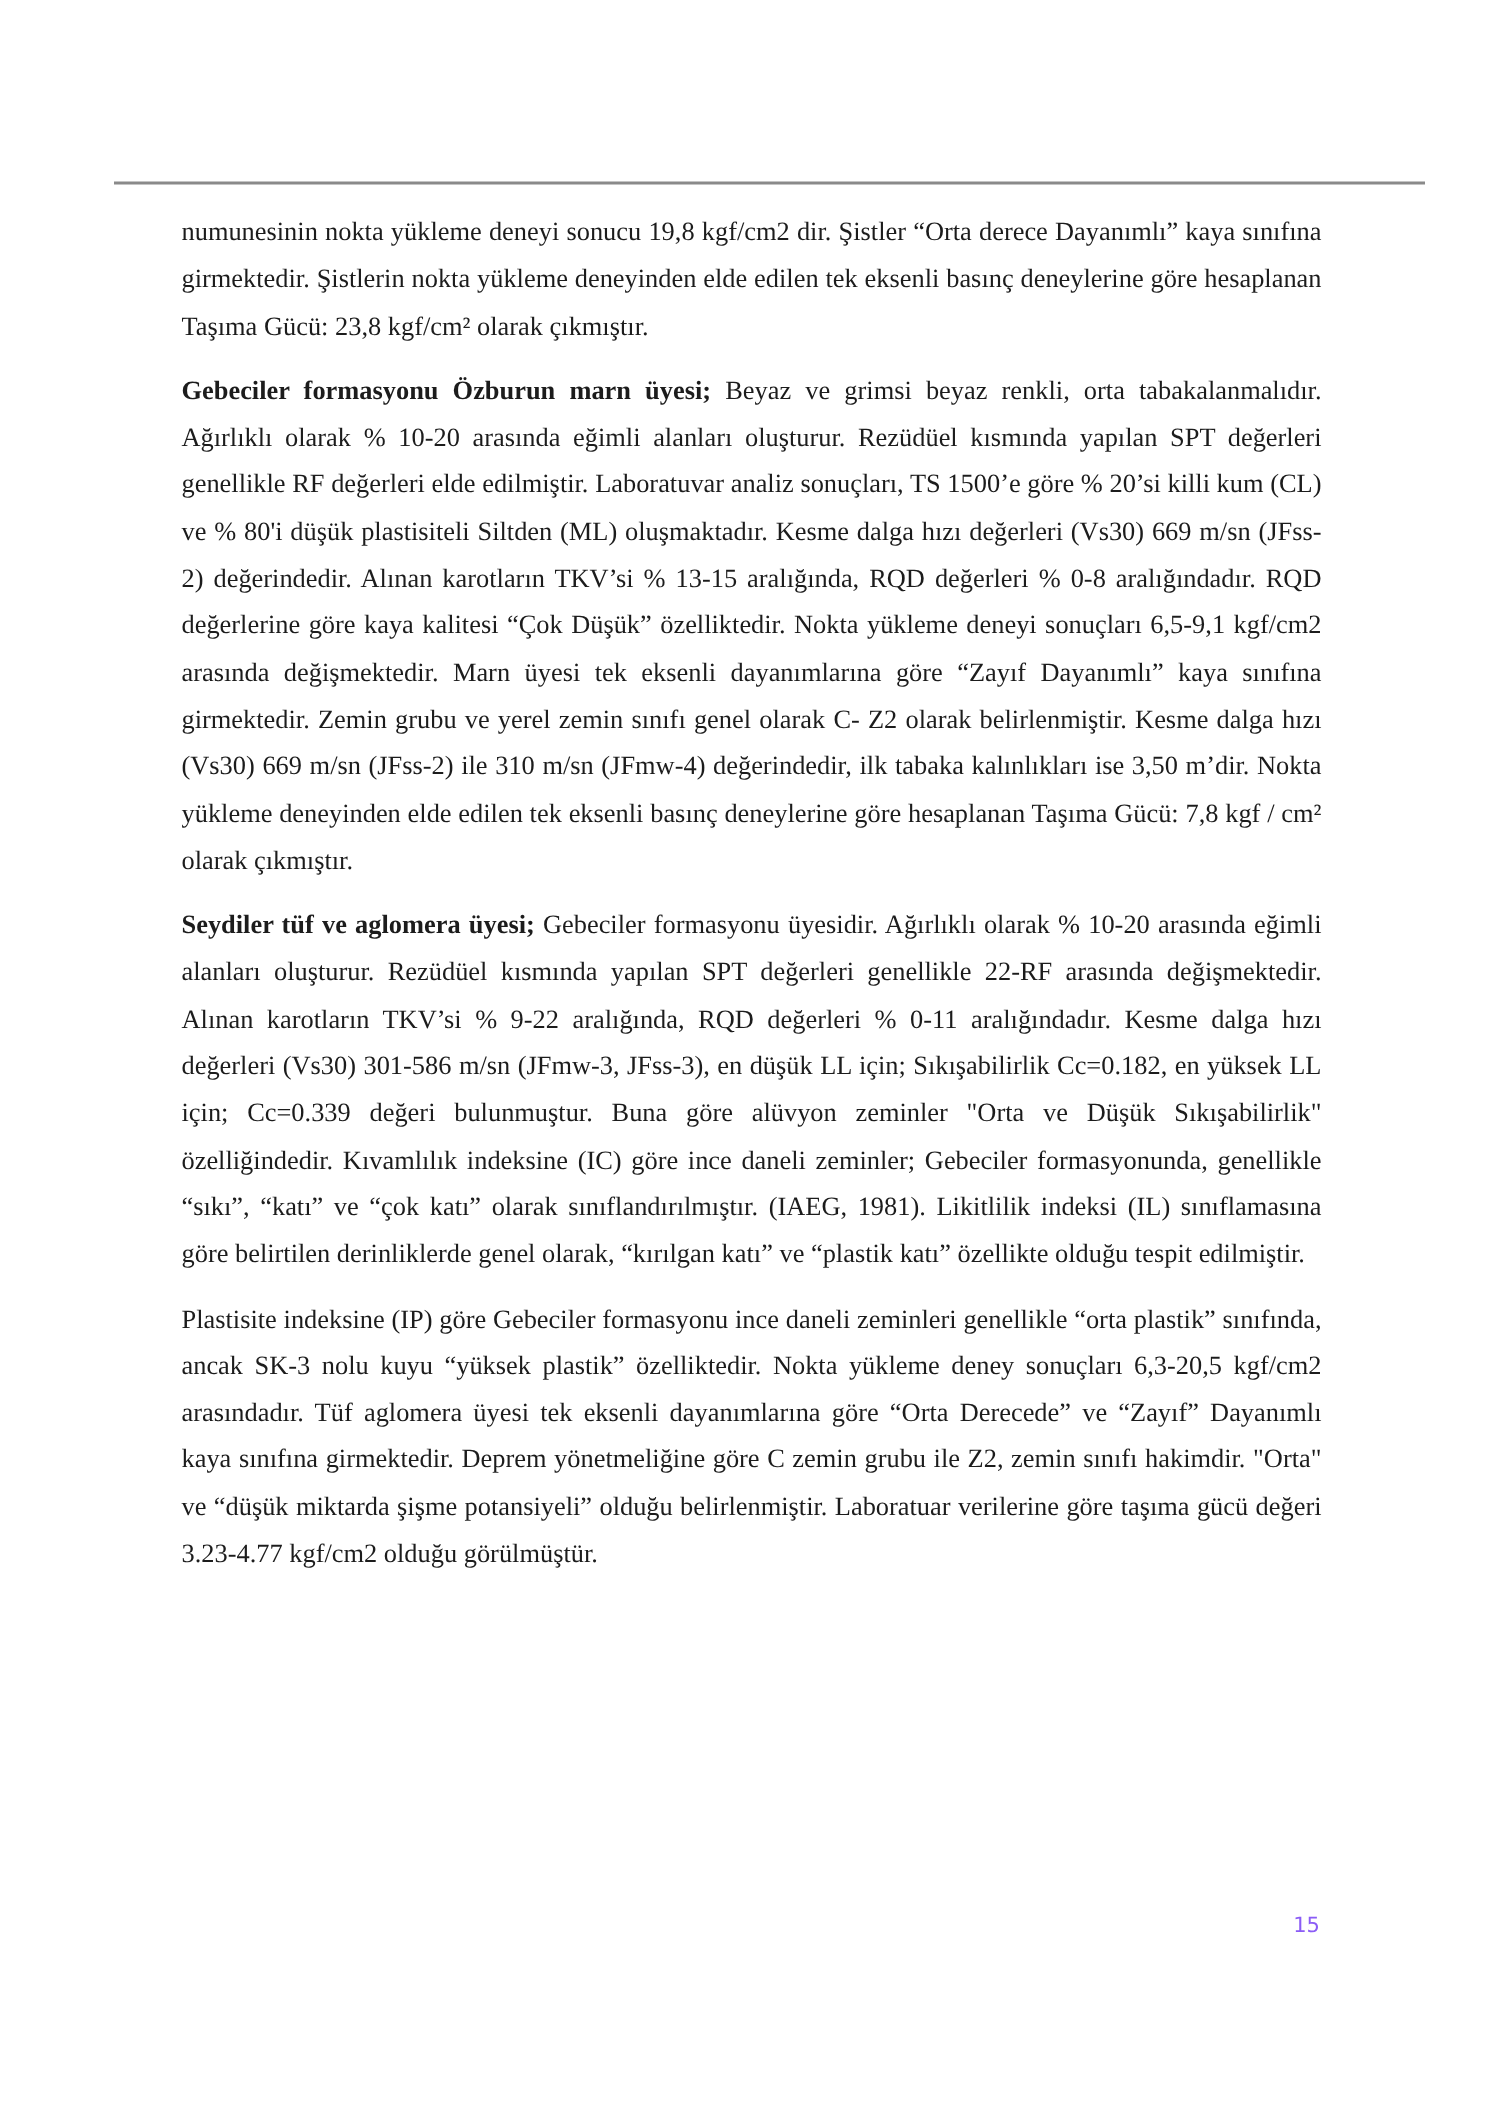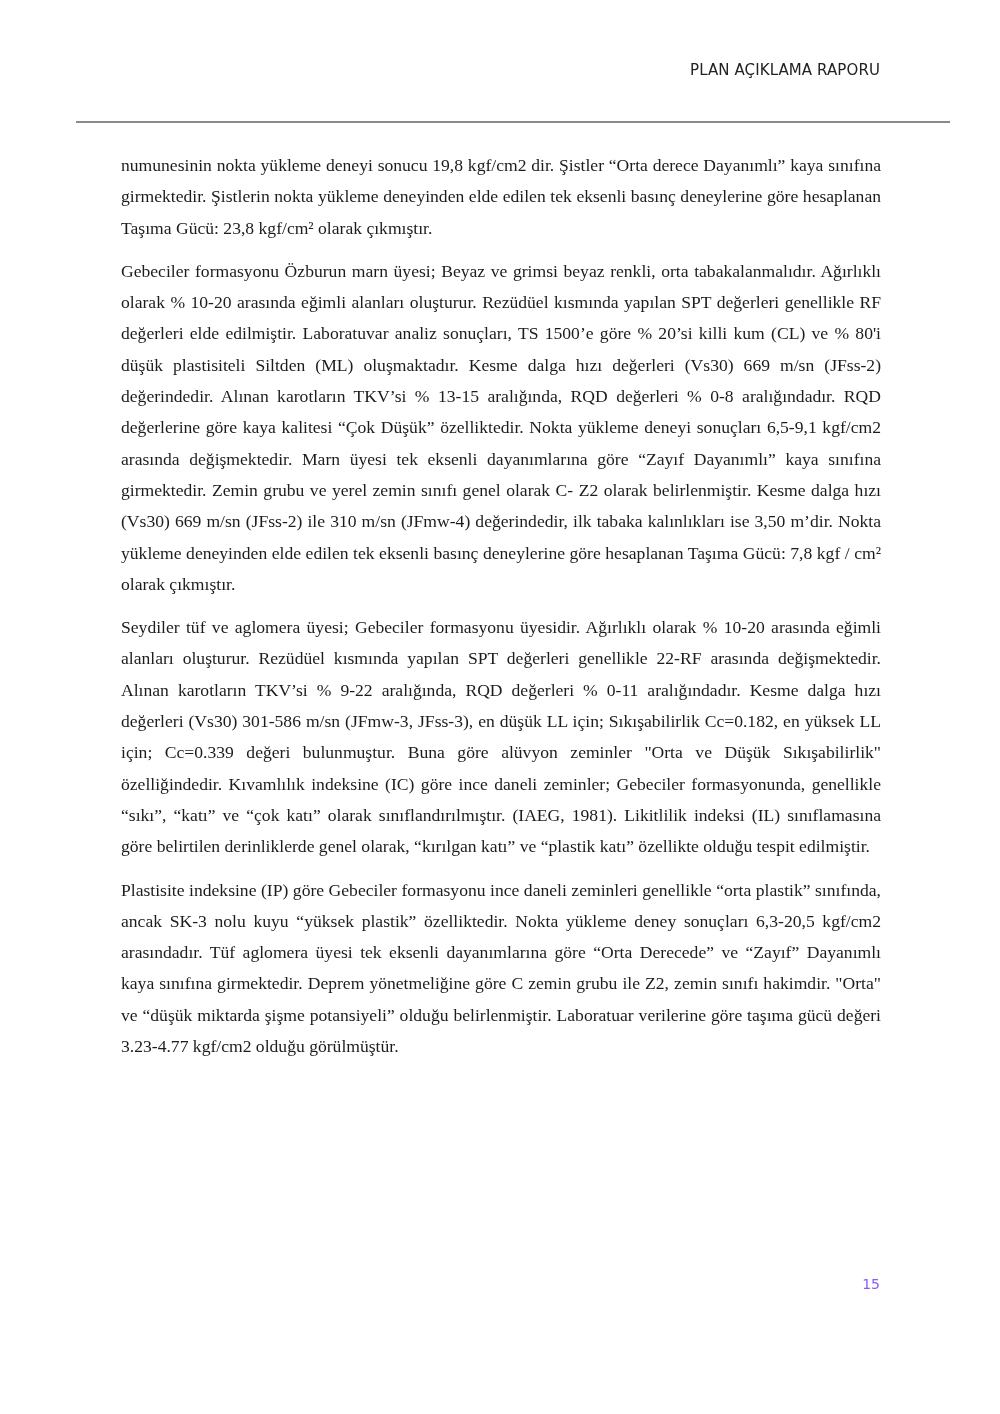--- a/index.html
+++ b/index.html
@@ -1,32 +1,31 @@
 <!DOCTYPE html>
 <html><head>
   <meta charset="utf-8">
   <style>
     html, body { margin: 0; padding: 0; background: #ffffff; }
     body { width: 1000px; height: 1414px; position: relative; overflow: hidden; color: #1a1a1a; }
     .header { position: absolute; right: 120px; top: 60px; text-align: right;
       font-family: "DejaVu Sans", sans-serif; font-size: 15px; line-height: 20px; color: #222; letter-spacing: 0.1px; }
     .header-rule { position: absolute; left: 76px; top: 121px; width: 874px; height: 0; border-top: 2px solid #8a8a8a; }
-    .content { position: absolute; left: 121px; top: 150px; width: 760px;
+    .content { position: absolute; left: 121px; top: 139px; width: 760px;
       font-family: "Liberation Serif", serif; font-size: 17.6px; line-height: 31.3px; color: #1c1c1c; }
     .content p { margin: 0 0 12px 0; text-align: justify; }
     .content p.last { margin-bottom: 12px; }
-    .bold { font-weight: normal; margin-top: 41px; }
+    .bold { font-weight: bold; margin-top: 41px; }
     .page-number { position: absolute; right: 120px; top: 1276px;
       font-family: "DejaVu Sans", sans-serif; font-size: 14px; color: #8b5cf6; }
   </style>
 </head>
 <body>
 
 <div class="header">
-  <div>PLAN AÇIKLAMA RAPORU</div>
 </div>
 <div class="header-rule"></div>
 
 <div class="content">
   <p>
     <span>numunesinin nokta yükleme deneyi sonucu 19,8 kgf/cm2 dir. Şistler “Orta derece Dayanımlı” kaya sınıfına girmektedir. Şistlerin nokta yükleme deneyinden elde edilen tek eksenli basınç deneylerine göre hesaplanan Taşıma Gücü: 23,8 kgf/cm² olarak çıkmıştır.</span>
   </p>
   <p>
     <span class="bold">Gebeciler formasyonu Özburun marn üyesi;</span><span> Beyaz ve grimsi beyaz renkli, orta tabakalanmalıdır. Ağırlıklı olarak % 10-20 arasında eğimli alanları oluşturur. Rezüdüel kısmında yapılan SPT değerleri genellikle RF değerleri elde edilmiştir. Laboratuvar analiz sonuçları, TS 1500’e göre % 20’si killi kum (CL) ve % 80'i düşük plastisiteli Siltden (ML) oluşmaktadır. Kesme dalga hızı değerleri (Vs30) 669 m/sn (JFss-2) değerindedir. Alınan karotların TKV’si % 13-15 aralığında, RQD değerleri % 0-8 aralığındadır. RQD değerlerine göre kaya kalitesi “Çok Düşük” özelliktedir. Nokta yükleme deneyi sonuçları 6,5-9,1 kgf/cm2 arasında değişmektedir. Marn üyesi tek eksenli dayanımlarına göre “Zayıf Dayanımlı” kaya sınıfına girmektedir. Zemin grubu ve yerel zemin sınıfı genel olarak C- Z2 olarak belirlenmiştir. Kesme dalga hızı (Vs30) 669 m/sn (JFss-2) ile 310 m/sn (JFmw-4) değerindedir, ilk tabaka kalınlıkları ise 3,50 m’dir. Nokta yükleme deneyinden elde edilen tek eksenli basınç deneylerine göre hesaplanan Taşıma Gücü: 7,8 kgf / cm² olarak çıkmıştır.</span>
   </p>

